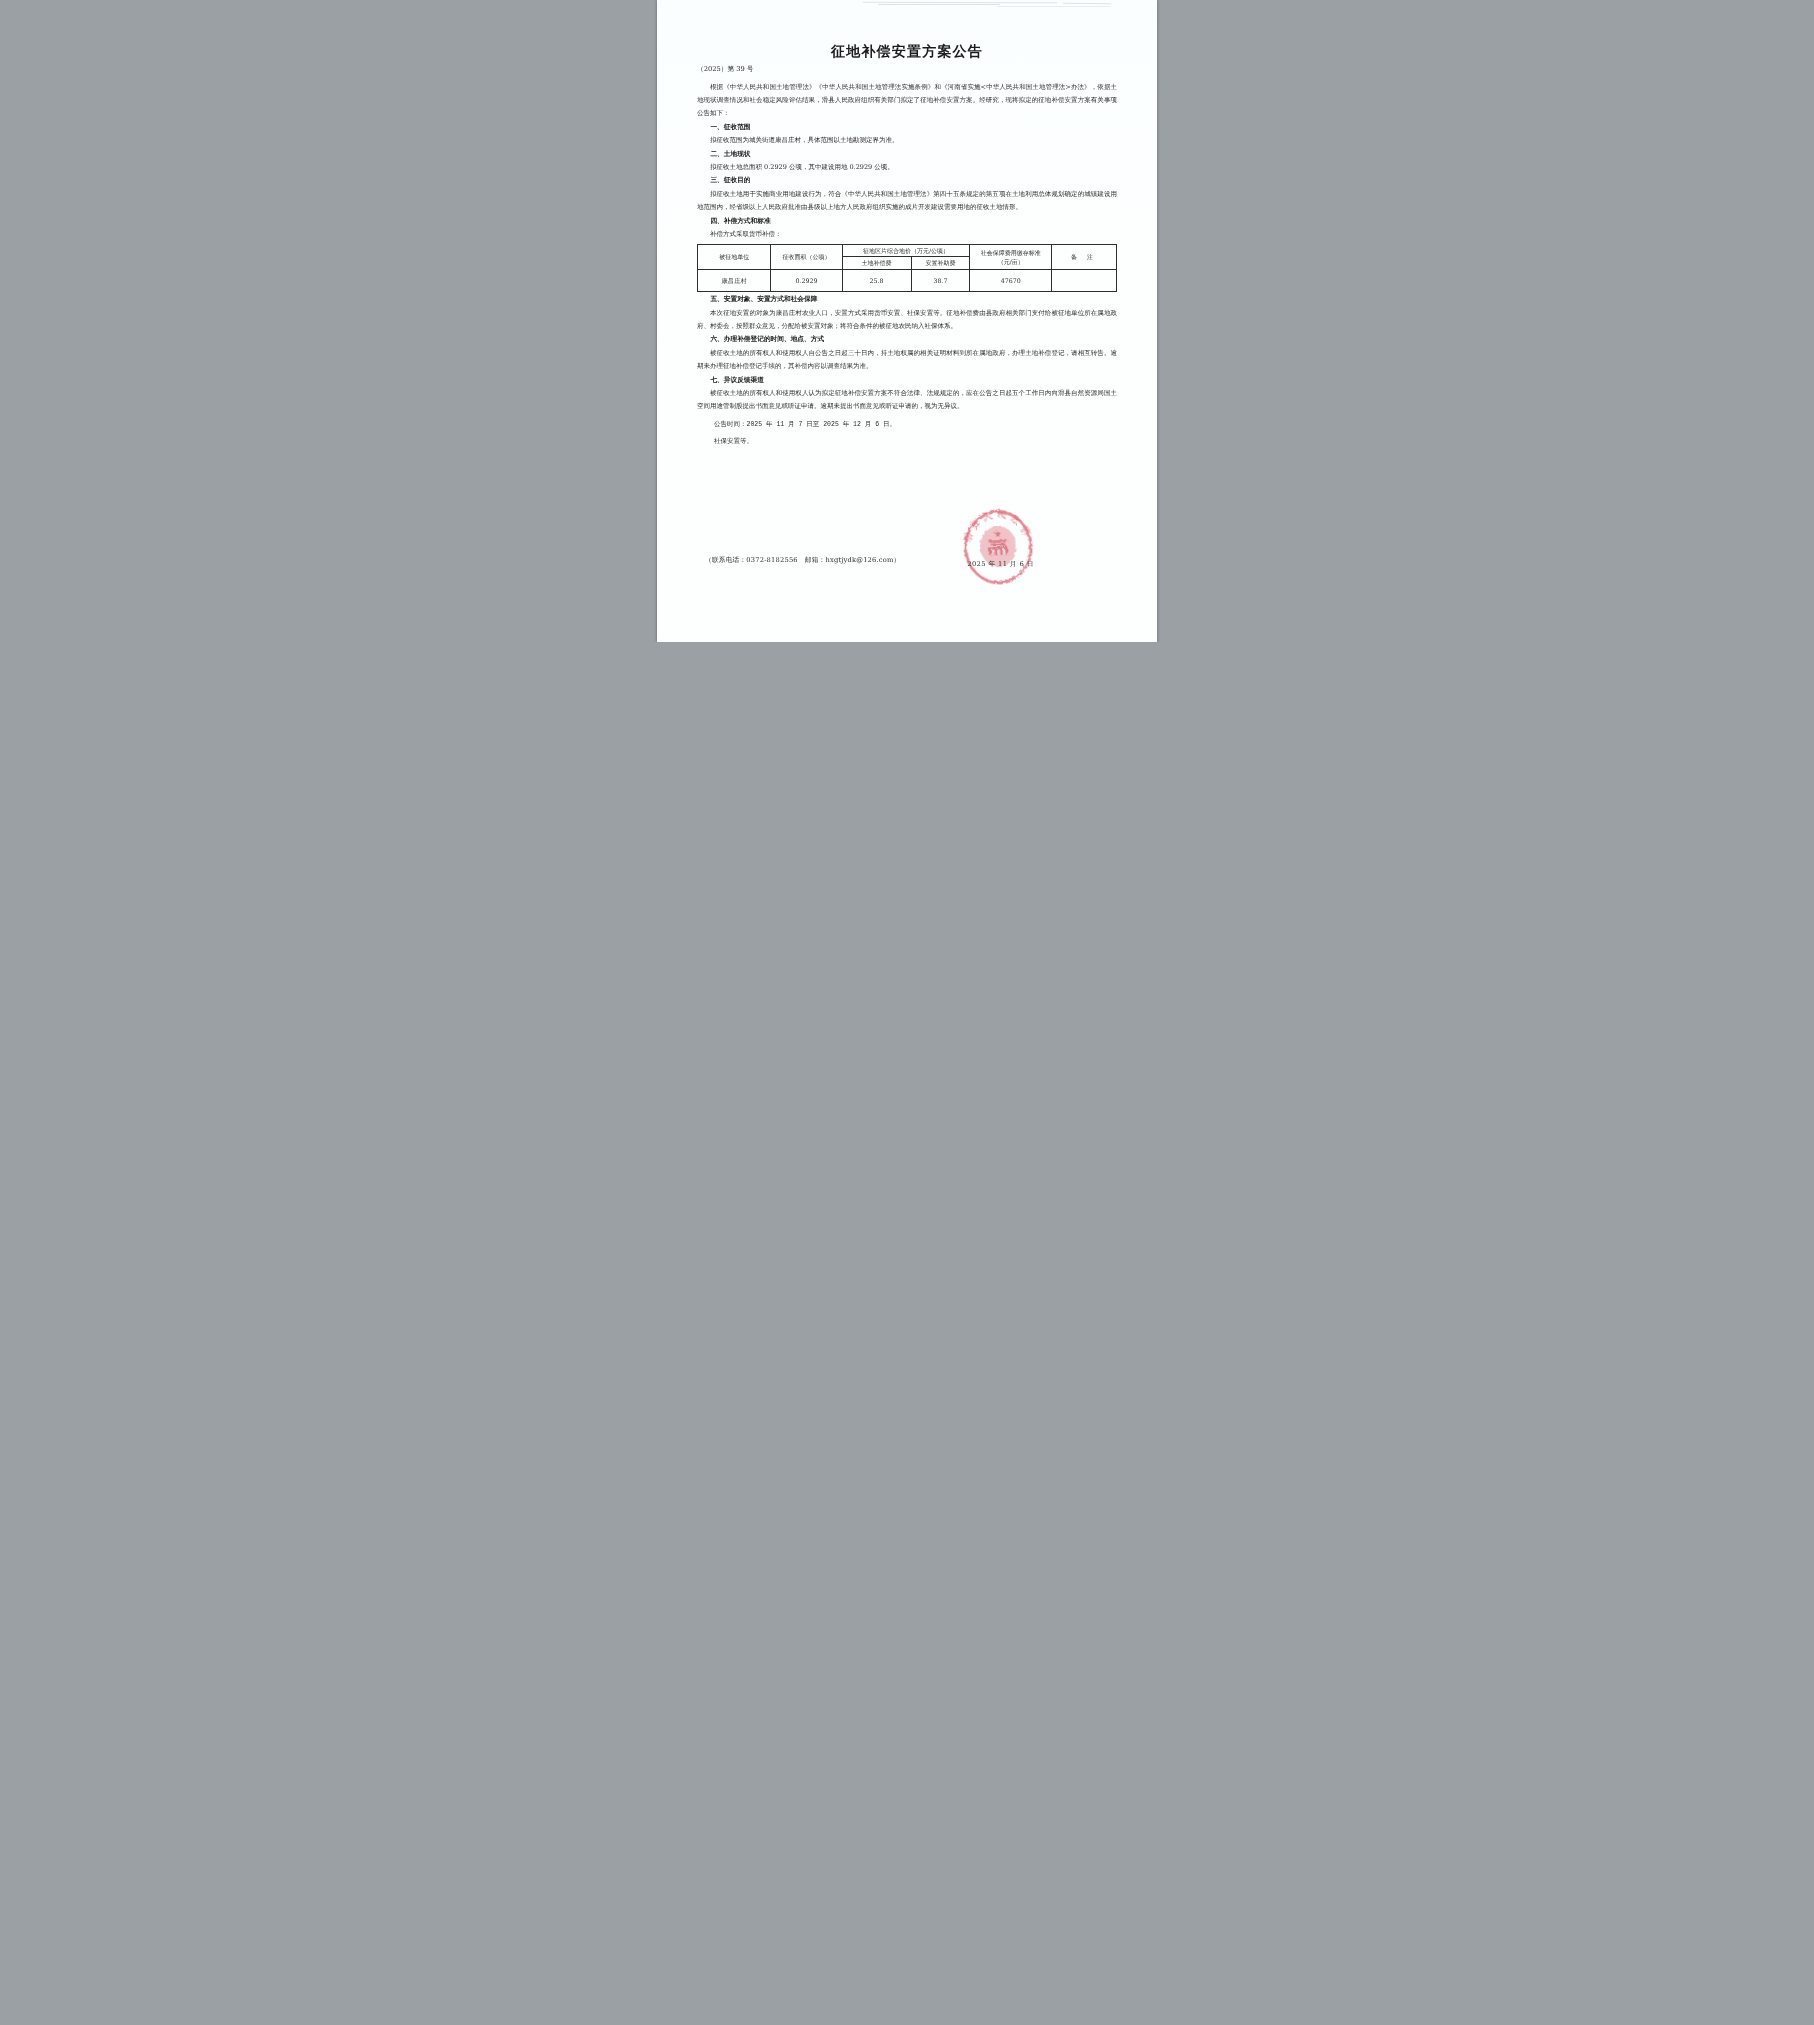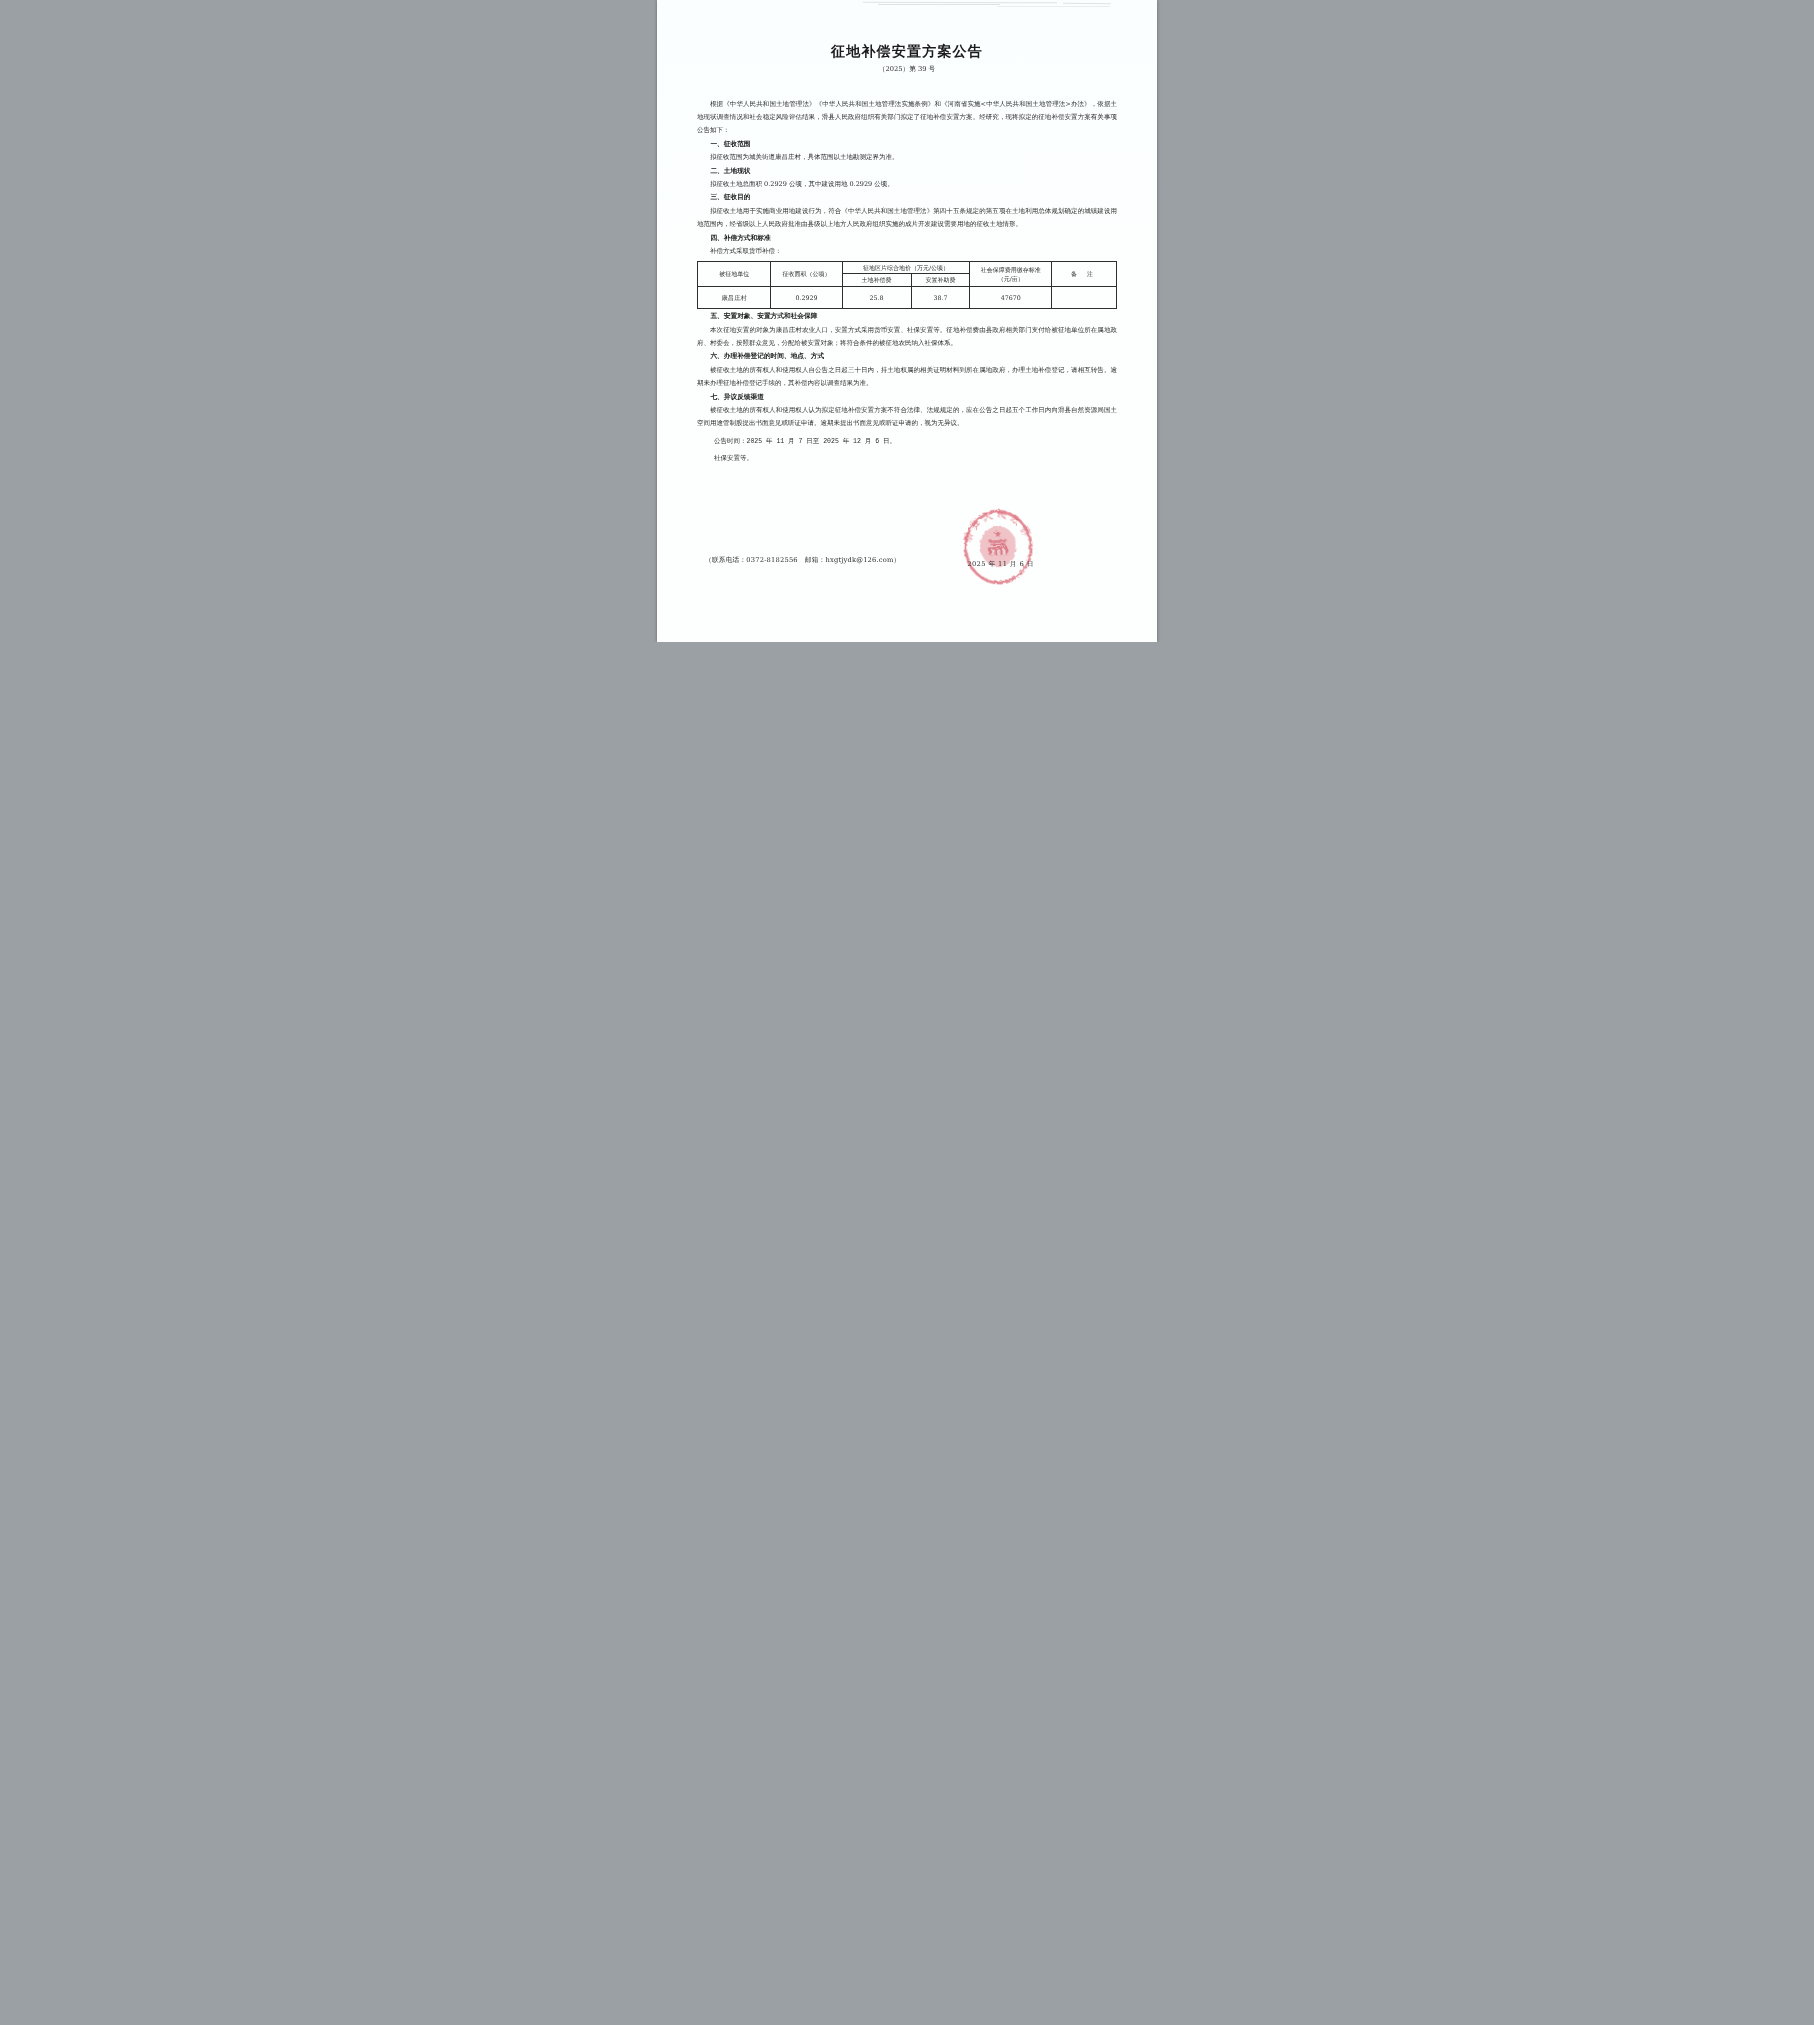--- a/index.html
+++ b/index.html
@@ -26,25 +26,24 @@
   .doc-title{
     text-align:center;
     font-family:"DejaVu Serif","Liberation Serif",serif;
     font-weight:bold;
     font-size:14px;
     letter-spacing:1.2px;
     color:#1c1c1c;
     line-height:18.6px;
   }
   .doc-number{
-    text-align:center;
     font-size:6.7px;
     color:#2a2a2a;
     line-height:16px;
-    margin-bottom:21px;
+    margin-bottom:4px;
   }
   .para{
     font-size:6.5px;
     line-height:13.4px;
     text-align:justify;
     text-indent:2em;
     margin:0;
     color:#2b2b2b;
   }
   .sec-heading{

